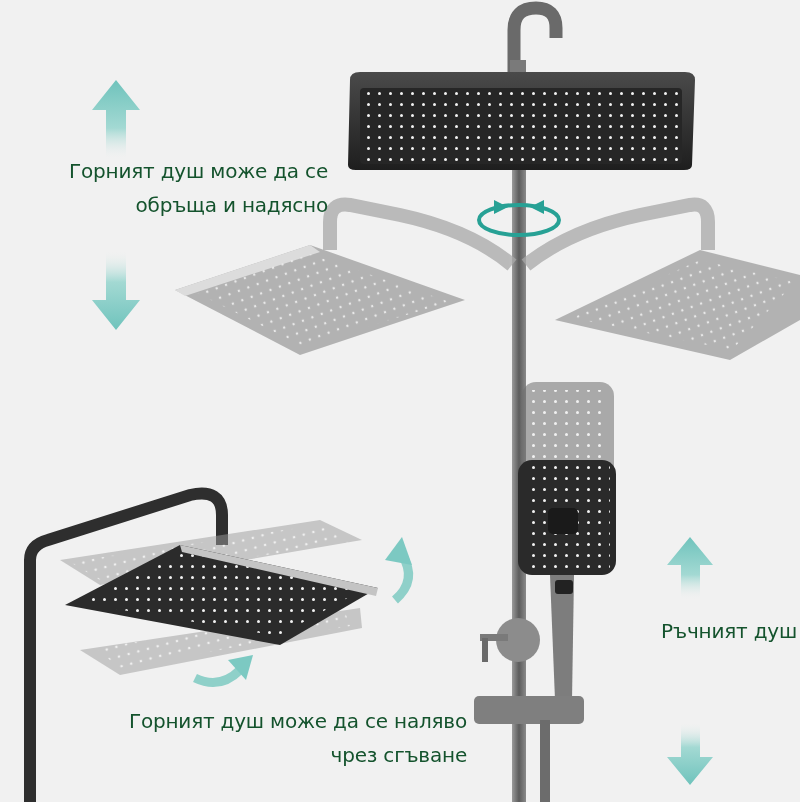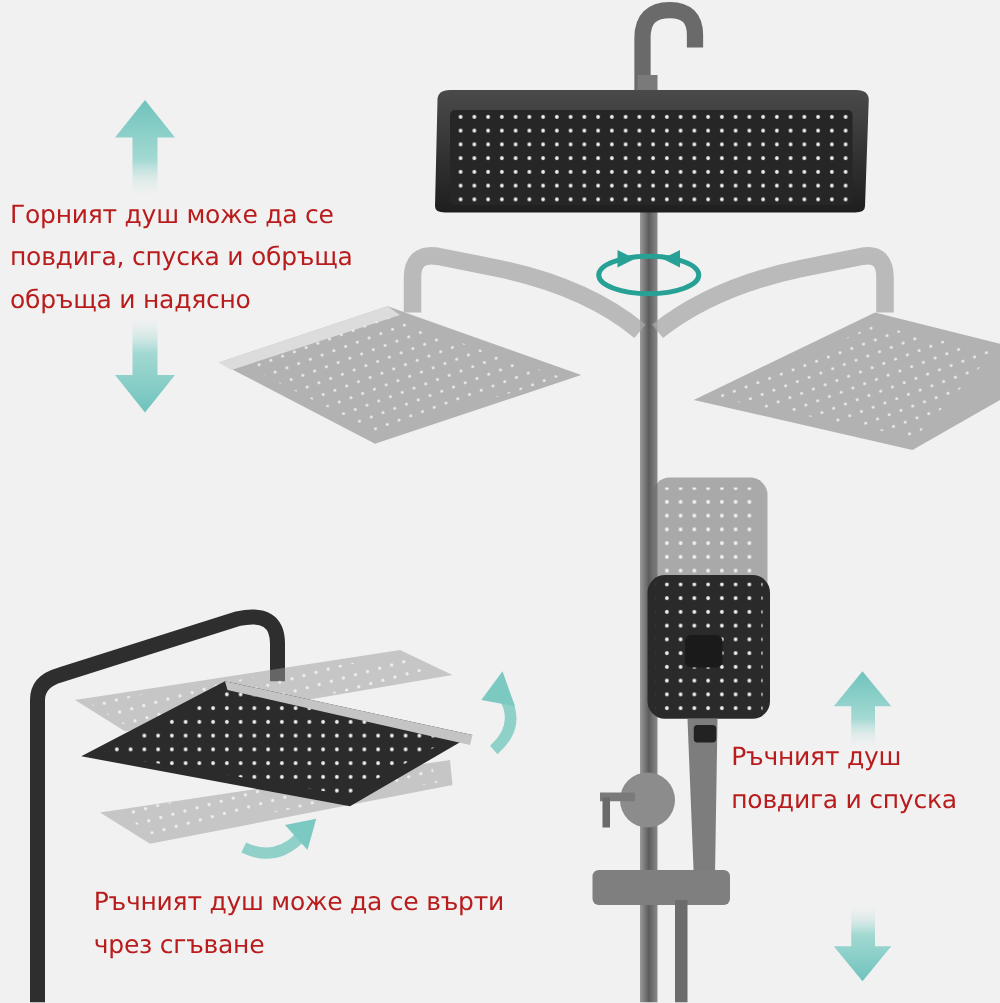--- a/index.html
+++ b/index.html
@@ -1,23 +1,23 @@
 <!DOCTYPE html>
 <html><head>
 <meta charset="utf-8">
 <style>
   html, body { margin:0; padding:0; }
   body { width:800px; height:802px; background:#f1f1f1; position:relative; overflow:hidden;
          font-family:"DejaVu Sans", "Liberation Sans", sans-serif; }
   .stage { position:absolute; left:0; top:0; width:800px; height:802px; }
-  .caption { position:absolute; color:#b91c1c; font-size:20px; line-height:34px; text-align:left;
+  .caption { position:absolute; color:#14532d; font-size:20px; line-height:34px; text-align:right;
              letter-spacing:-0.2px; }
   .caption span { display:block; white-space:nowrap; }
   #cap-top { left:8px; top:154px; width:320px; }
-  #cap-hand { left:585px; top:588px; width:212px; }
+  #cap-hand { left:585px; top:614px; width:212px; }
   #cap-bottom { left:75px; top:704px; width:392px; }
 </style>
 </head>
 <body>
 
 <div class="stage">
 <svg width="800" height="802" viewBox="0 0 800 802" xmlns="http://www.w3.org/2000/svg">
   <defs>
     <linearGradient id="arrowUp" x1="0" y1="0" x2="0" y2="1">
       <stop offset="0" stop-color="#6fc3bc"></stop>
@@ -128,25 +128,23 @@
     <path d="M395 600 Q418 580 402 555"></path>
     <polygon points="385,560 402,537 412,565" fill="#7cc9c2" stroke="none"></polygon>
     <path d="M195 678 Q220 690 240 670"></path>
     <polygon points="228,660 253,655 246,680" fill="#7cc9c2" stroke="none"></polygon>
   </g>
 </svg>
 </div>
 
 <div class="caption" id="cap-top">
   <span>Горният душ може да се</span>
-  <span>повдига, спуска и обръща</span>
   <span>обръща и надясно</span>
 </div>
 
 <div class="caption" id="cap-hand">
   <span>Ръчният душ</span>
-  <span>повдига и спуска</span>
 </div>
 
 <div class="caption" id="cap-bottom">
-  <span>Ръчният душ може да се върти</span>
+  <span>Горният душ може да се наляво</span>
   <span>чрез сгъване</span>
 </div>
 
 </body></html>

